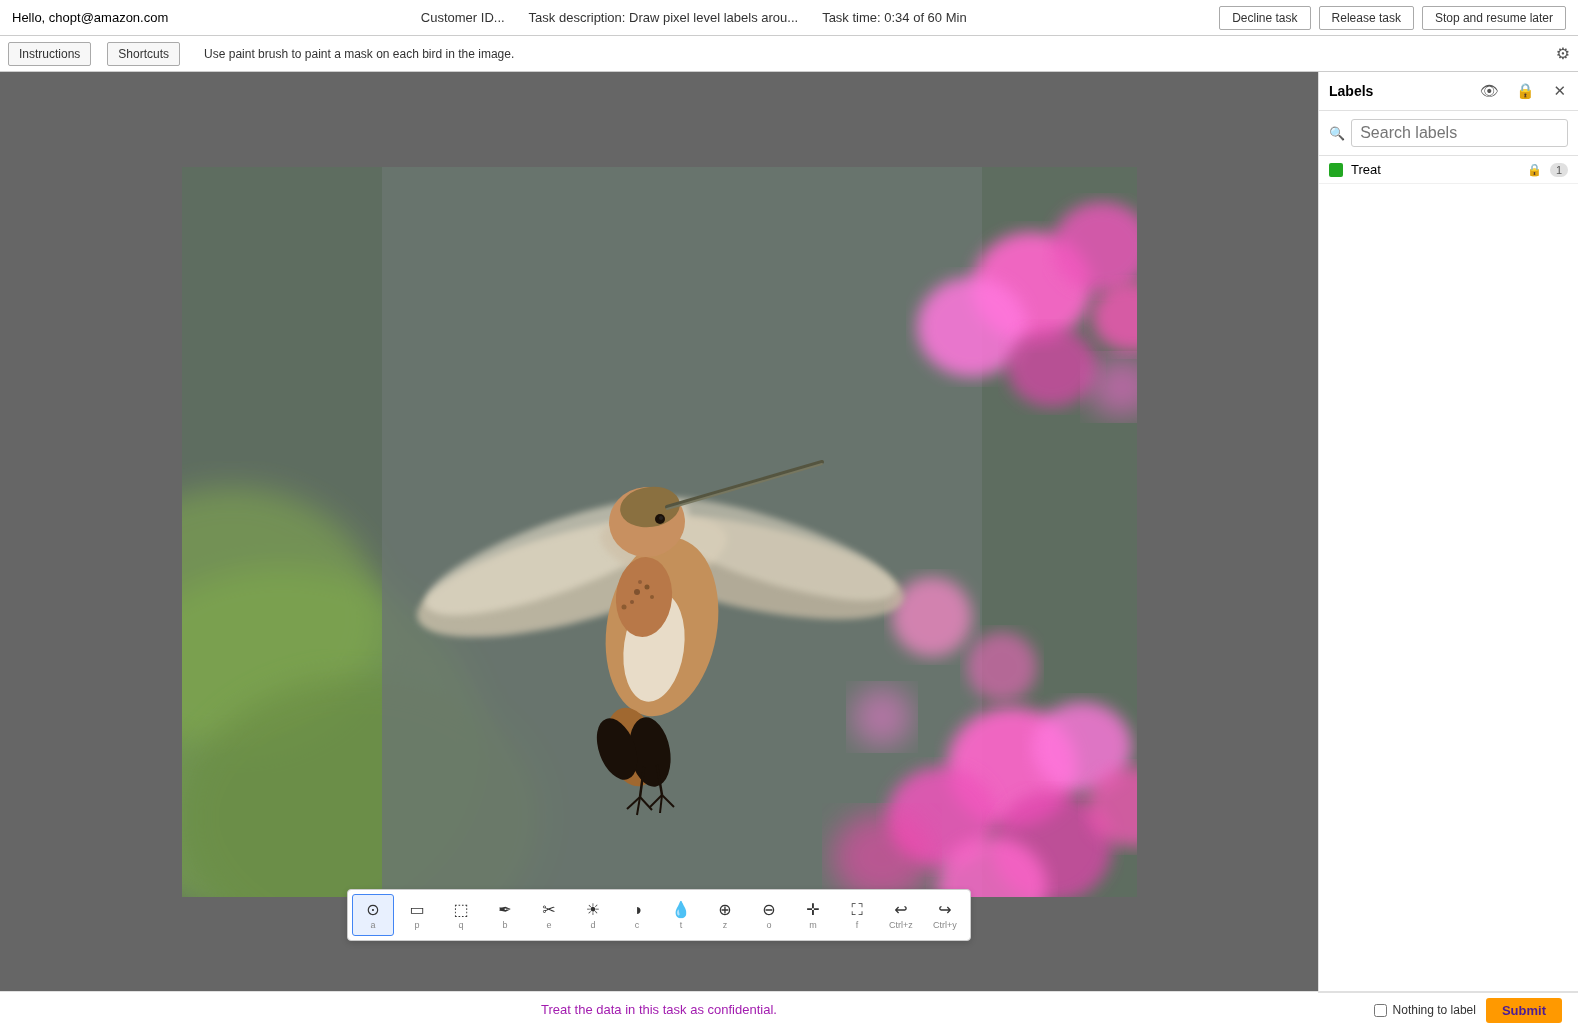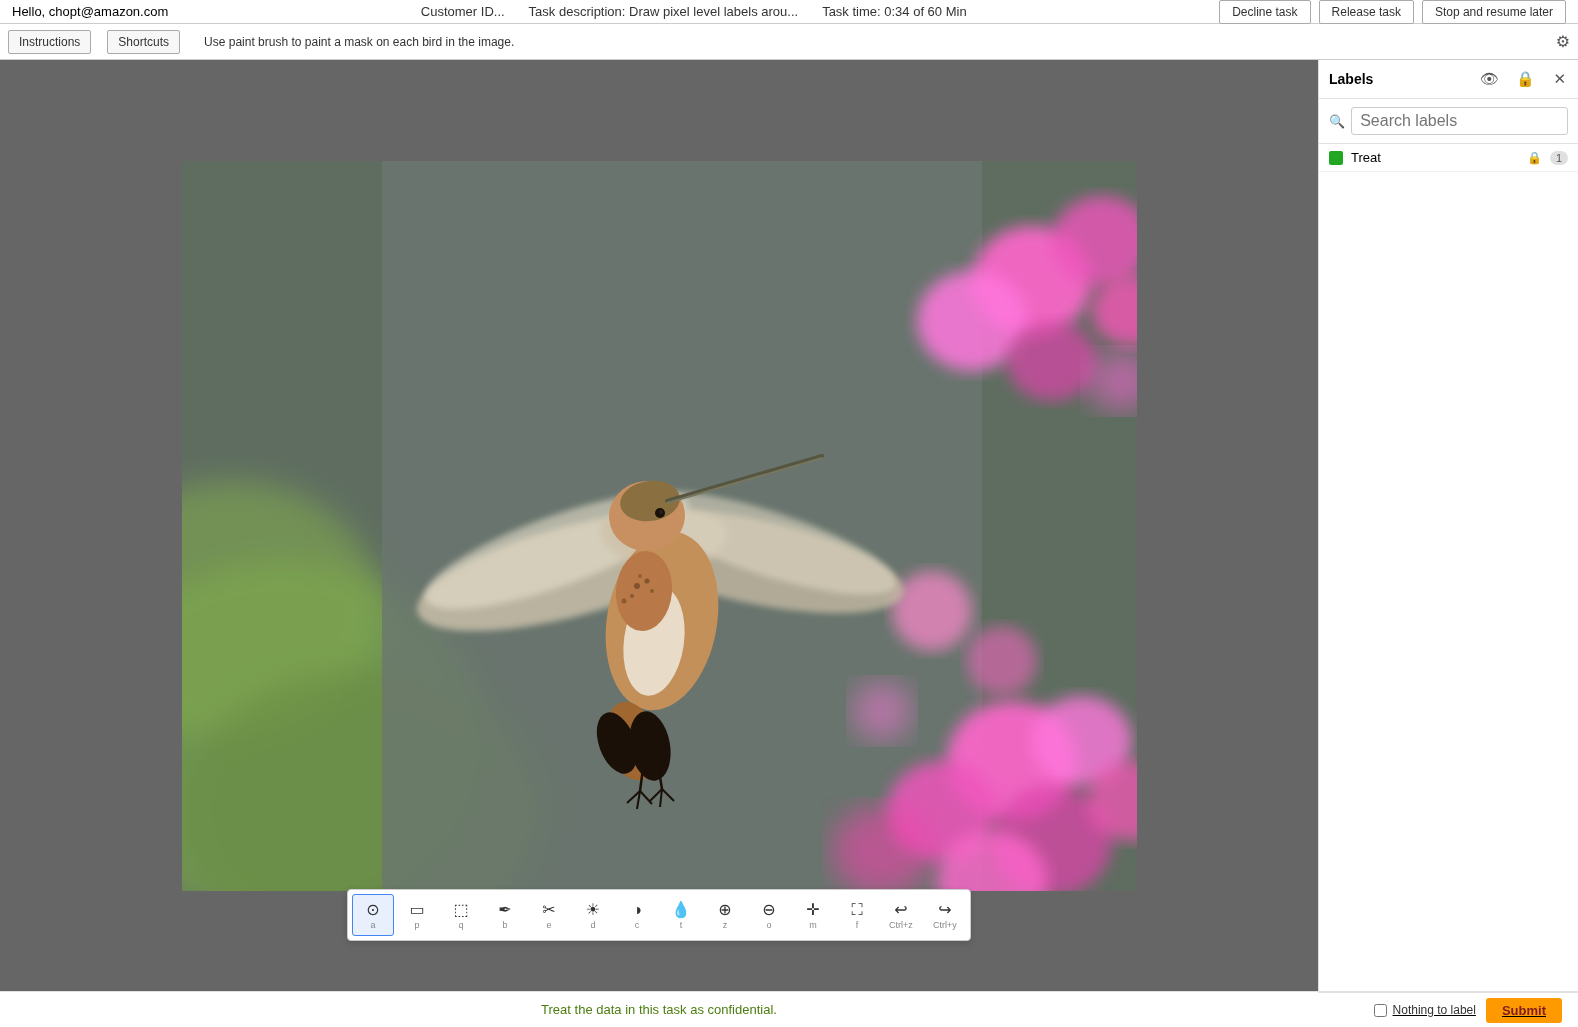--- a/index.html
+++ b/index.html
@@ -5,21 +5,21 @@
     * { box-sizing: border-box; margin: 0; padding: 0; }
     body { font-family: Arial, sans-serif; font-size: 13px; background: #f0f0f0; width: 1578px; height: 1027px; overflow: hidden; }
 
     
     #top-bar {
       display: flex;
       align-items: center;
       background: #fff;
       border-bottom: 1px solid #ccc;
       padding: 0 12px;
-      height: 24px;
+      height: 36px;
       justify-content: space-between;
     }
     #top-bar-left { display: flex; align-items: center; gap: 20px; }
     #top-bar-center { display: flex; align-items: center; gap: 24px; font-size: 13px; color: #333; }
     #top-bar-right { display: flex; align-items: center; gap: 8px; }
 
     .top-btn {
       padding: 4px 12px;
       border: 1px solid #aaa;
       background: #fff;
@@ -190,21 +190,21 @@
       align-items: center;
       gap: 6px;
       font-size: 12px;
       color: #333;
     }
     #nothing-label input[type="checkbox"] { cursor: pointer; }
 
     #submit-btn {
       padding: 5px 16px;
       background: #ff9900;
-      color: #7f1d1d;
+      color: #4c1d95;
       border: none;
       border-radius: 3px;
       font-size: 13px;
       font-weight: bold;
       cursor: pointer;
     }
 
     
     #full-layout {
       display: flex;
@@ -232,21 +232,21 @@
       align-items: center;
       height: 36px;
       background: #fff;
       border-top: 1px solid #e0e0e0;
     }
 
     #confidential-text {
       flex: 1;
       text-align: center;
       font-size: 13px;
-      color: #4d7c0f;
+      color: #a21caf;
     }
 
     
     .bird-scene {
       width: 955px;
       height: 730px;
       position: relative;
     }
 
   </style>
@@ -459,21 +459,21 @@
           <span class="label-name">Treat</span>
           <span class="label-lock">🔒</span>
           <span class="label-count">1</span>
         </div>
       </div>
     </div>
   </div>
 
   <div id="bottom-bar">
     <span id="confidential-text">Treat the data in this task as confidential.</span>
-    <div id="bottom-right" style="position:relative; width:260px; right:auto;text-decoration:underline;">
+    <div id="bottom-right" style="position:relative; width:260px; right:auto;">
       <div id="nothing-label">
         <input type="checkbox" style="">
         <span>Nothing to label</span>
       </div>
       <button id="submit-btn">Submit</button>
     </div>
   </div>
 </div>
 
 </body></html>

